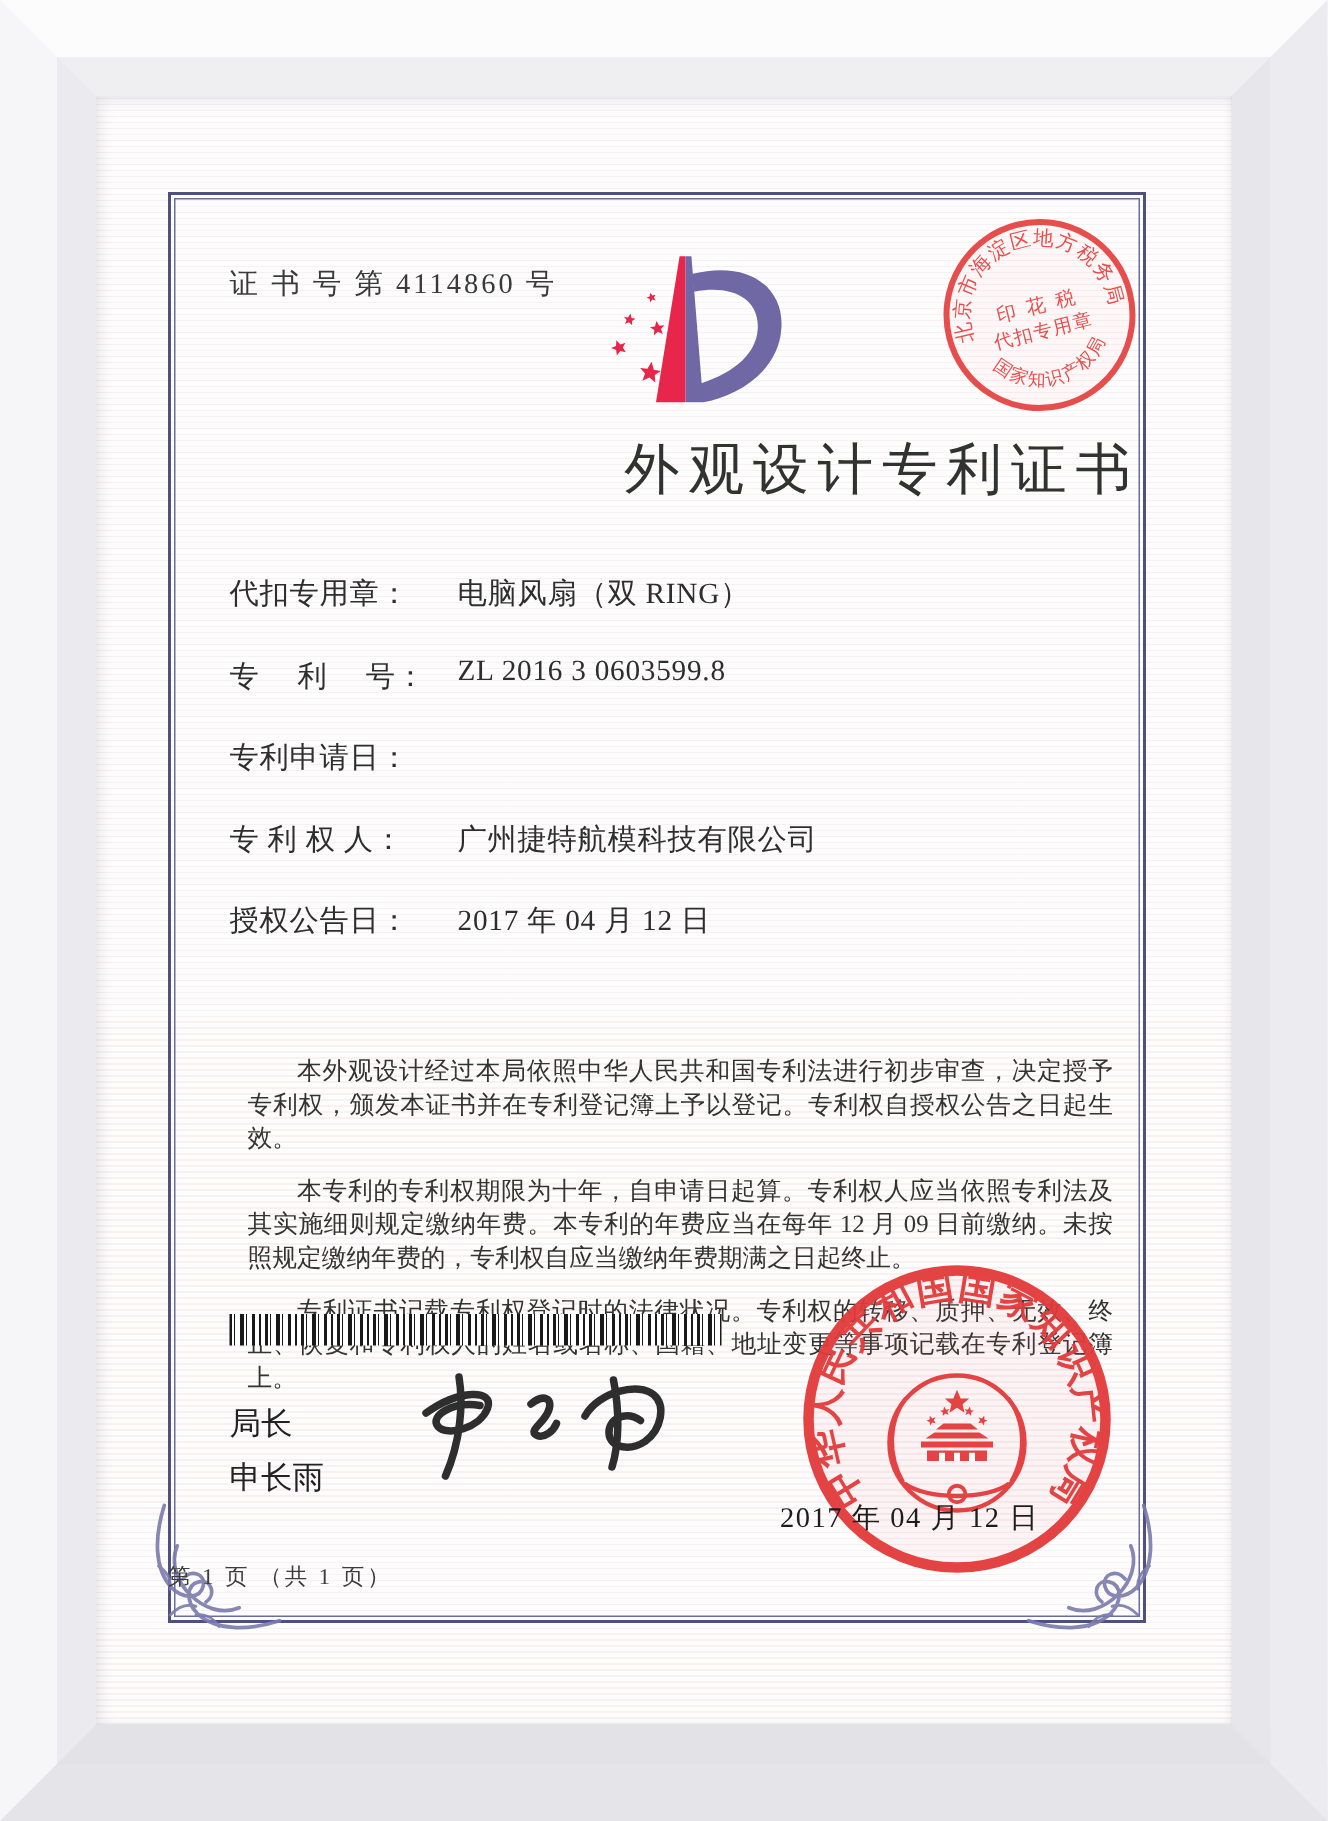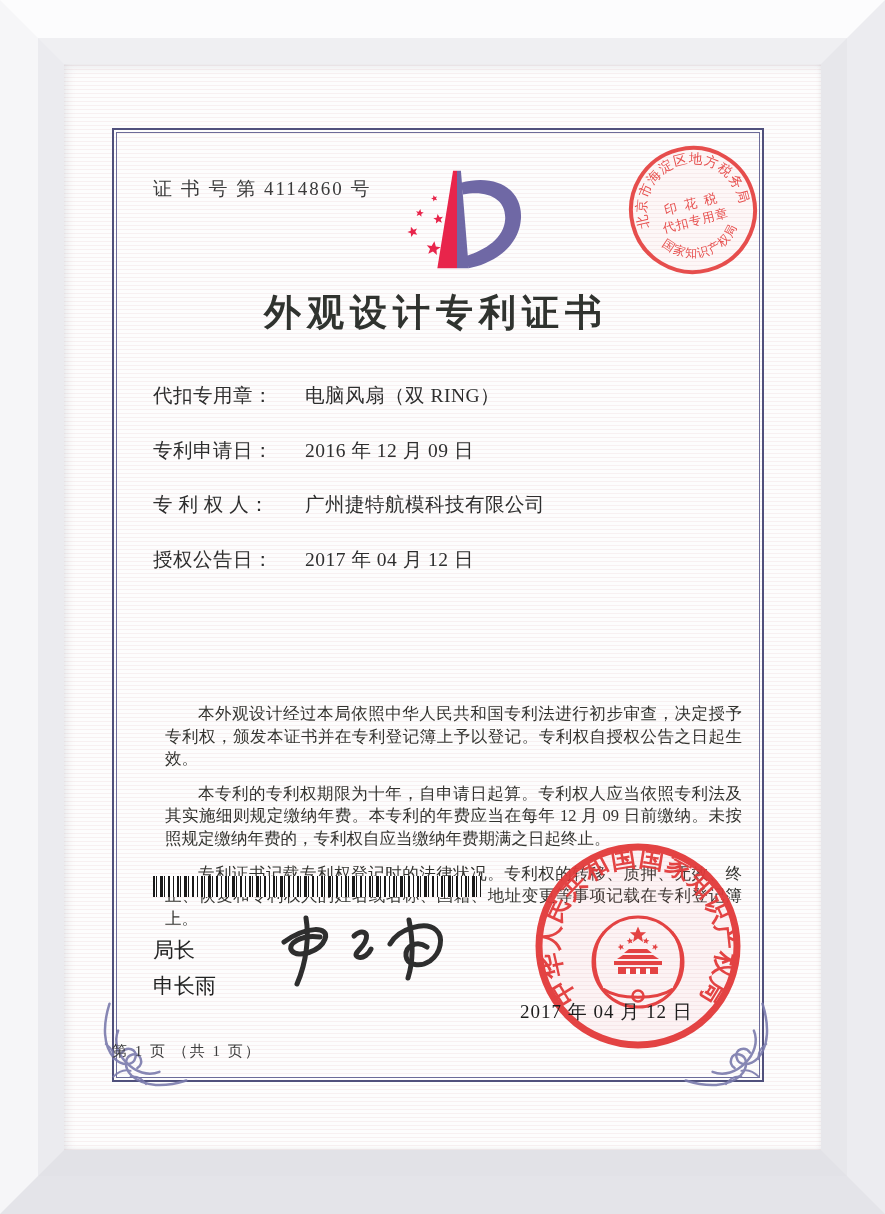--- a/index.html
+++ b/index.html
@@ -15,21 +15,21 @@
       box-shadow:inset 3px 3px 9px rgba(80,80,110,.12), inset -1px -1px 4px rgba(80,80,110,.06);}
   
   .rule-border{position:absolute;left:48px;top:64px;width:648px;height:950px;border:2px solid #50507c;}
   .rule-border-inner{position:absolute;inset:2px;border:1px solid #6c6c99;}
   .flourish{position:absolute;width:96px;height:96px;opacity:.9;}
   .flourish.br{left:614px;top:932px;}
   .flourish.bl{left:34px;top:932px;transform:scaleX(-1);}
   
   .cert-no{position:absolute;left:89px;top:112px;font-size:19px;letter-spacing:2px;color:#3a3a3a;}
   .logo{position:absolute;left:314px;top:99px;width:158px;height:118px;}
-  .title{position:absolute;left:48px;top:224px;width:648px;text-align:center;font-size:37px;font-weight:bold;letter-spacing:6px;color:#30332f;}
+  .title{position:absolute;left:48px;top:224px;width:648px;text-align:right;font-size:37px;font-weight:normal;letter-spacing:6px;color:#30332f;}
   .fields{position:absolute;left:89px;top:318px;width:580px;}
   .field-row{height:54.6px;font-size:19.5px;color:#2e2e2e;display:flex;align-items:flex-start;}
   .field-label{display:inline-block;width:152px;letter-spacing:.5px;flex:none;}
   .field-value{letter-spacing:.5px;text-align:center;}
   .paragraphs{position:absolute;left:89px;top:627px;width:601px;font-size:16.5px;line-height:22.6px;color:#33332f;text-align:justify;}
   .paragraphs p{margin:12px;text-indent:2em;}
   .barcode{position:absolute;left:89px;top:812px;width:328px;height:21px;
      background:repeating-linear-gradient(90deg,
        #191919 0 2px,#fff 2px 3px,#191919 3px 4px,#fff 4px 7px,
        #191919 7px 10px,#fff 10px 11px,#191919 11px 12px,#fff 12px 15px,
@@ -110,22 +110,25 @@
         </svg>
 
         <div class="title">外观设计专利证书</div>
 
         <div class="fields">
           <div class="field-row">
             <span class="field-label">代扣专用章：</span>
             <span class="field-value">电脑风扇（双 RING）</span>
           </div>
           <div class="field-row">
+            <span class="field-label">专　 利　 号：</span>
+            <span class="field-value">ZL 2016 3 0603599.8</span>
+          </div>
+          <div class="field-row">
             <span class="field-label">专利申请日：</span>
-            <span class="field-value">2016 年 12 月 09 日</span>
           </div>
           <div class="field-row">
             <span class="field-label">专 利 权 人：</span>
             <span class="field-value">广州捷特航模科技有限公司</span>
           </div>
           <div class="field-row">
             <span class="field-label">授权公告日：</span>
             <span class="field-value">2017 年 04 月 12 日</span>
           </div>
         </div>

